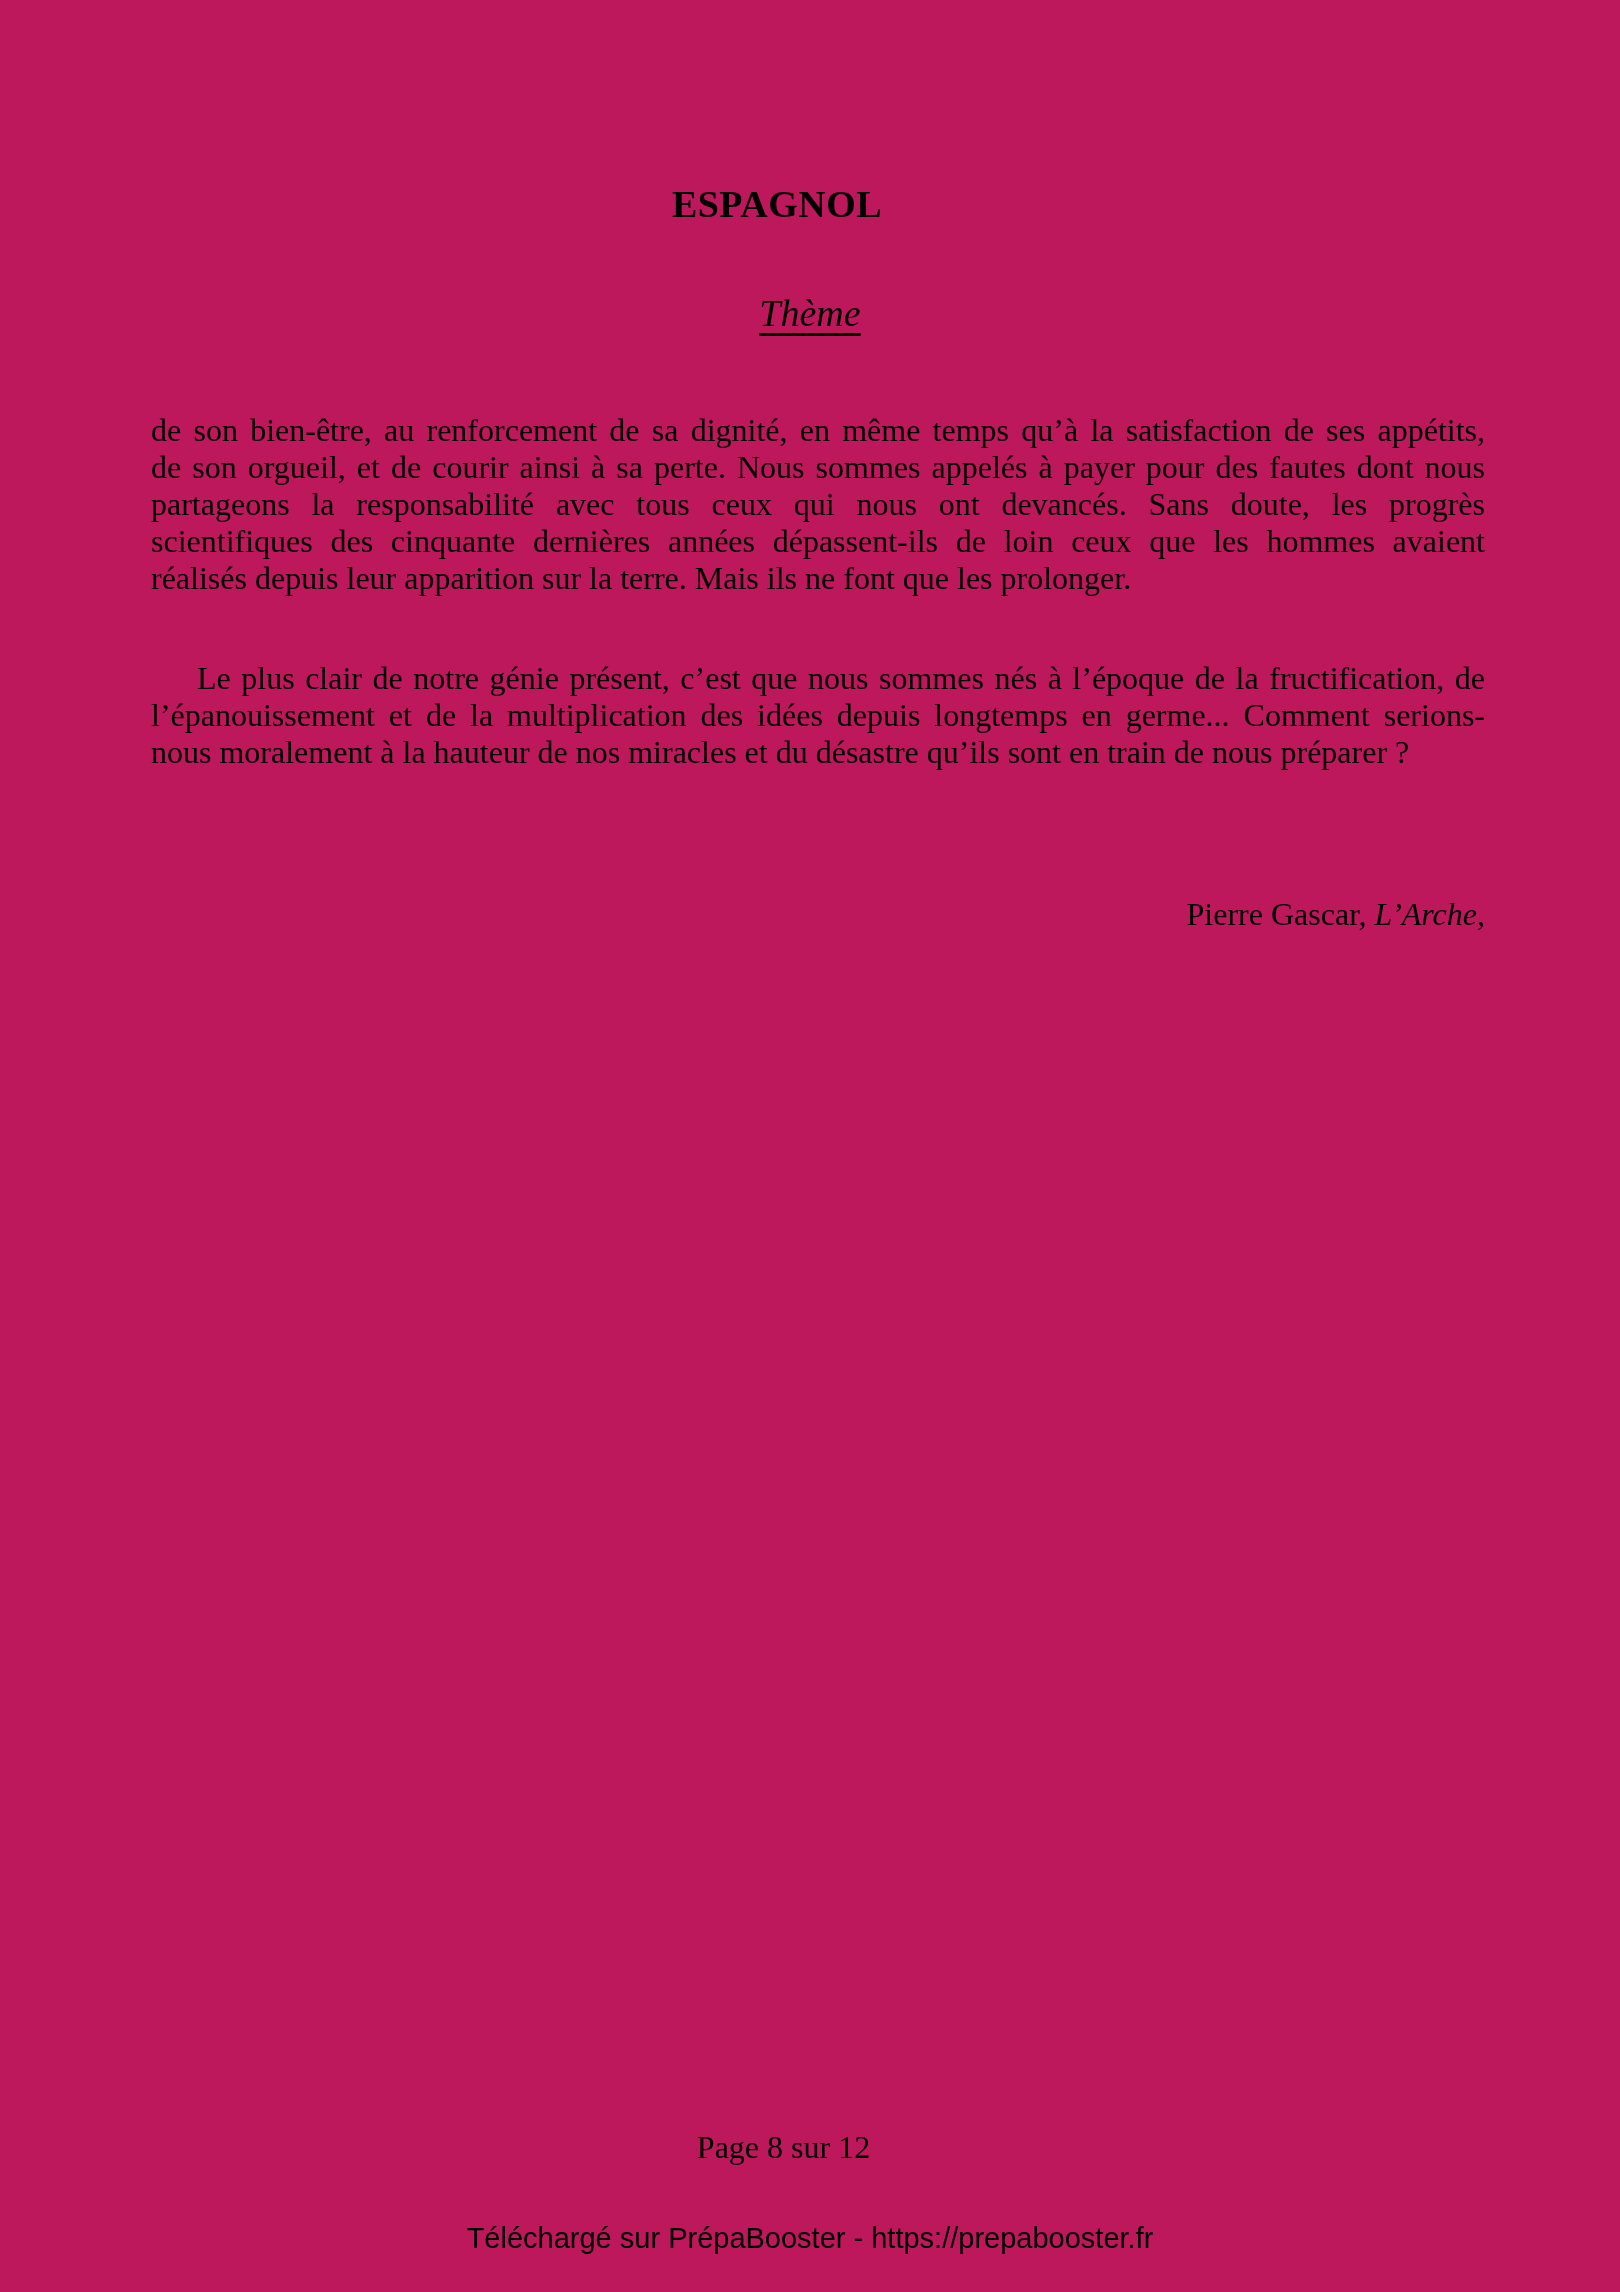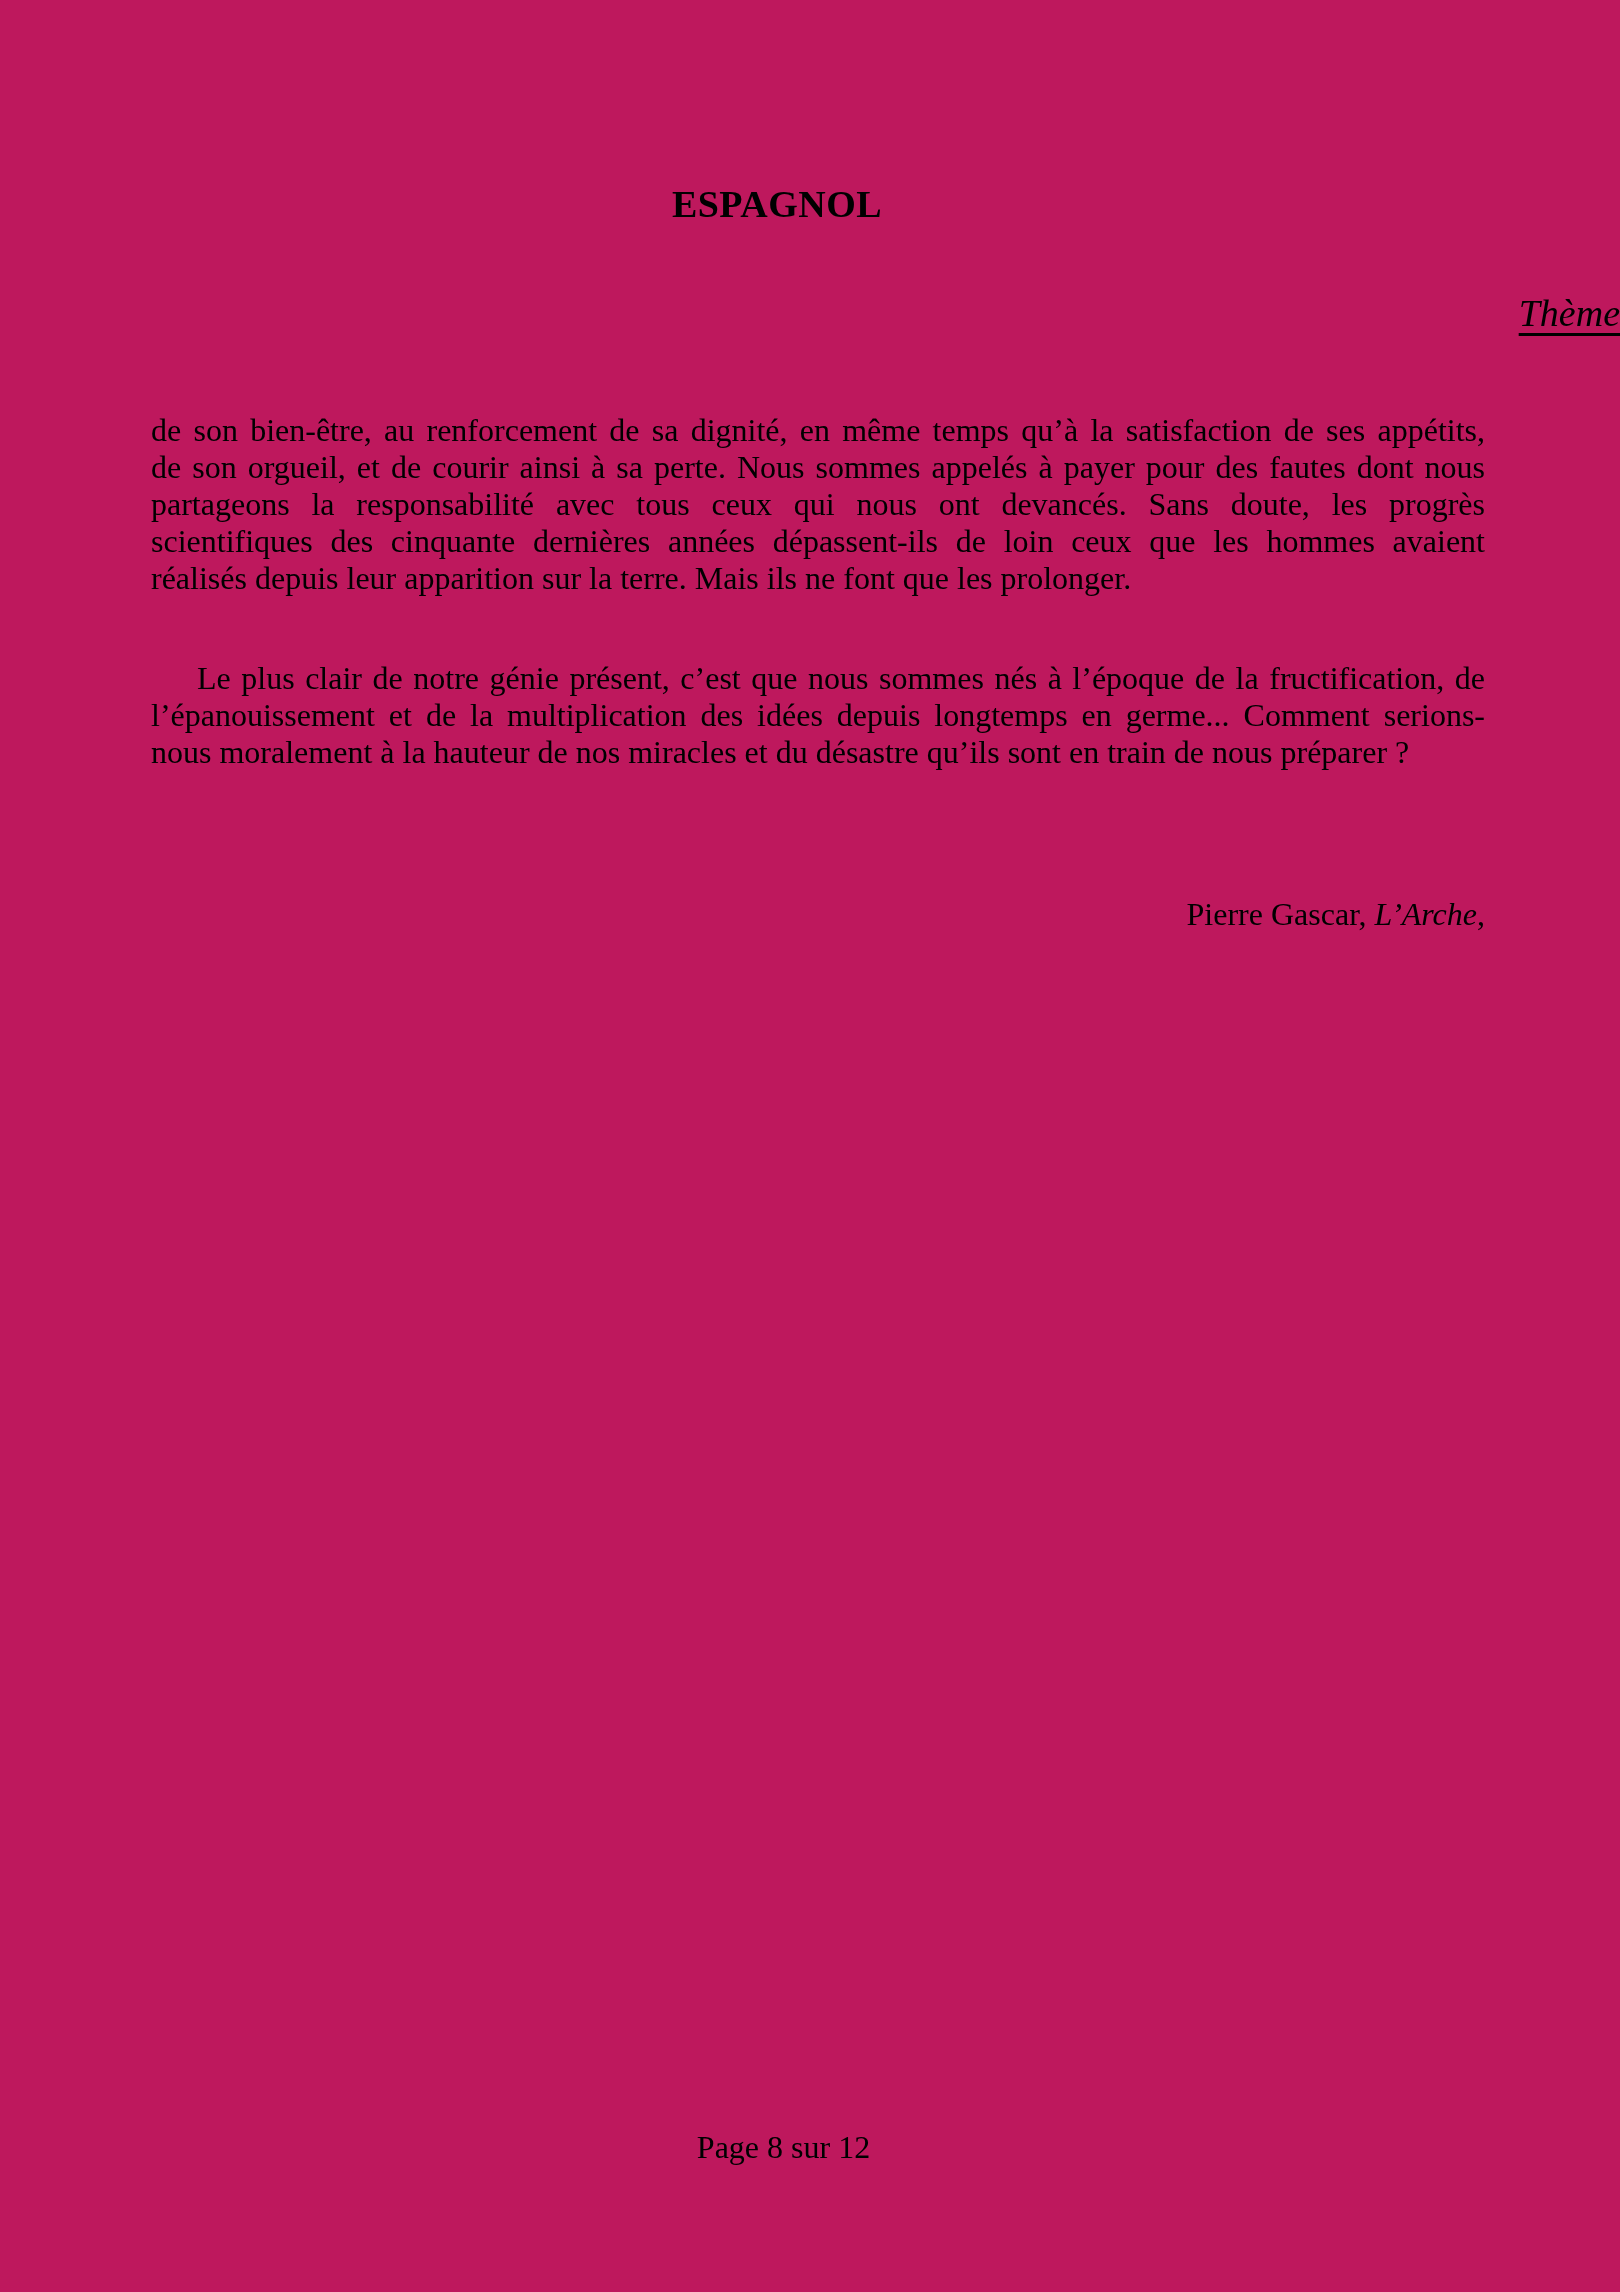--- a/index.html
+++ b/index.html
@@ -25,21 +25,21 @@
     font-size: 38px;
     font-weight: bold;
     line-height: 46px;
     letter-spacing: 0.5px;
   }
   .doc-subtitle {
     position: absolute;
     top: 290px;
     left: 0;
     width: 1620px;
-    text-align: right;
+    text-align: center;
     font-size: 38px;
     font-style: italic;
     line-height: 46px;
   }
   .doc-subtitle .u {
     text-decoration: underline;
     text-decoration-thickness: 2.9px;
     text-underline-offset: 6.9px;
   }
   .paragraph {
@@ -119,15 +119,16 @@
   </div>
 
   <div class="attribution">
     <div>
       <span>Pierre Gascar, </span><span class="italic">L’Arche</span><span>,</span>
     </div>
   </div>
 
   <div class="page-number">Page 8 sur 12</div>
 
+  <div class="download-notice">Téléchargé sur PrépaBooster - https://prepabooster.fr</div>
 
 </div>
 
 
 </body></html>

